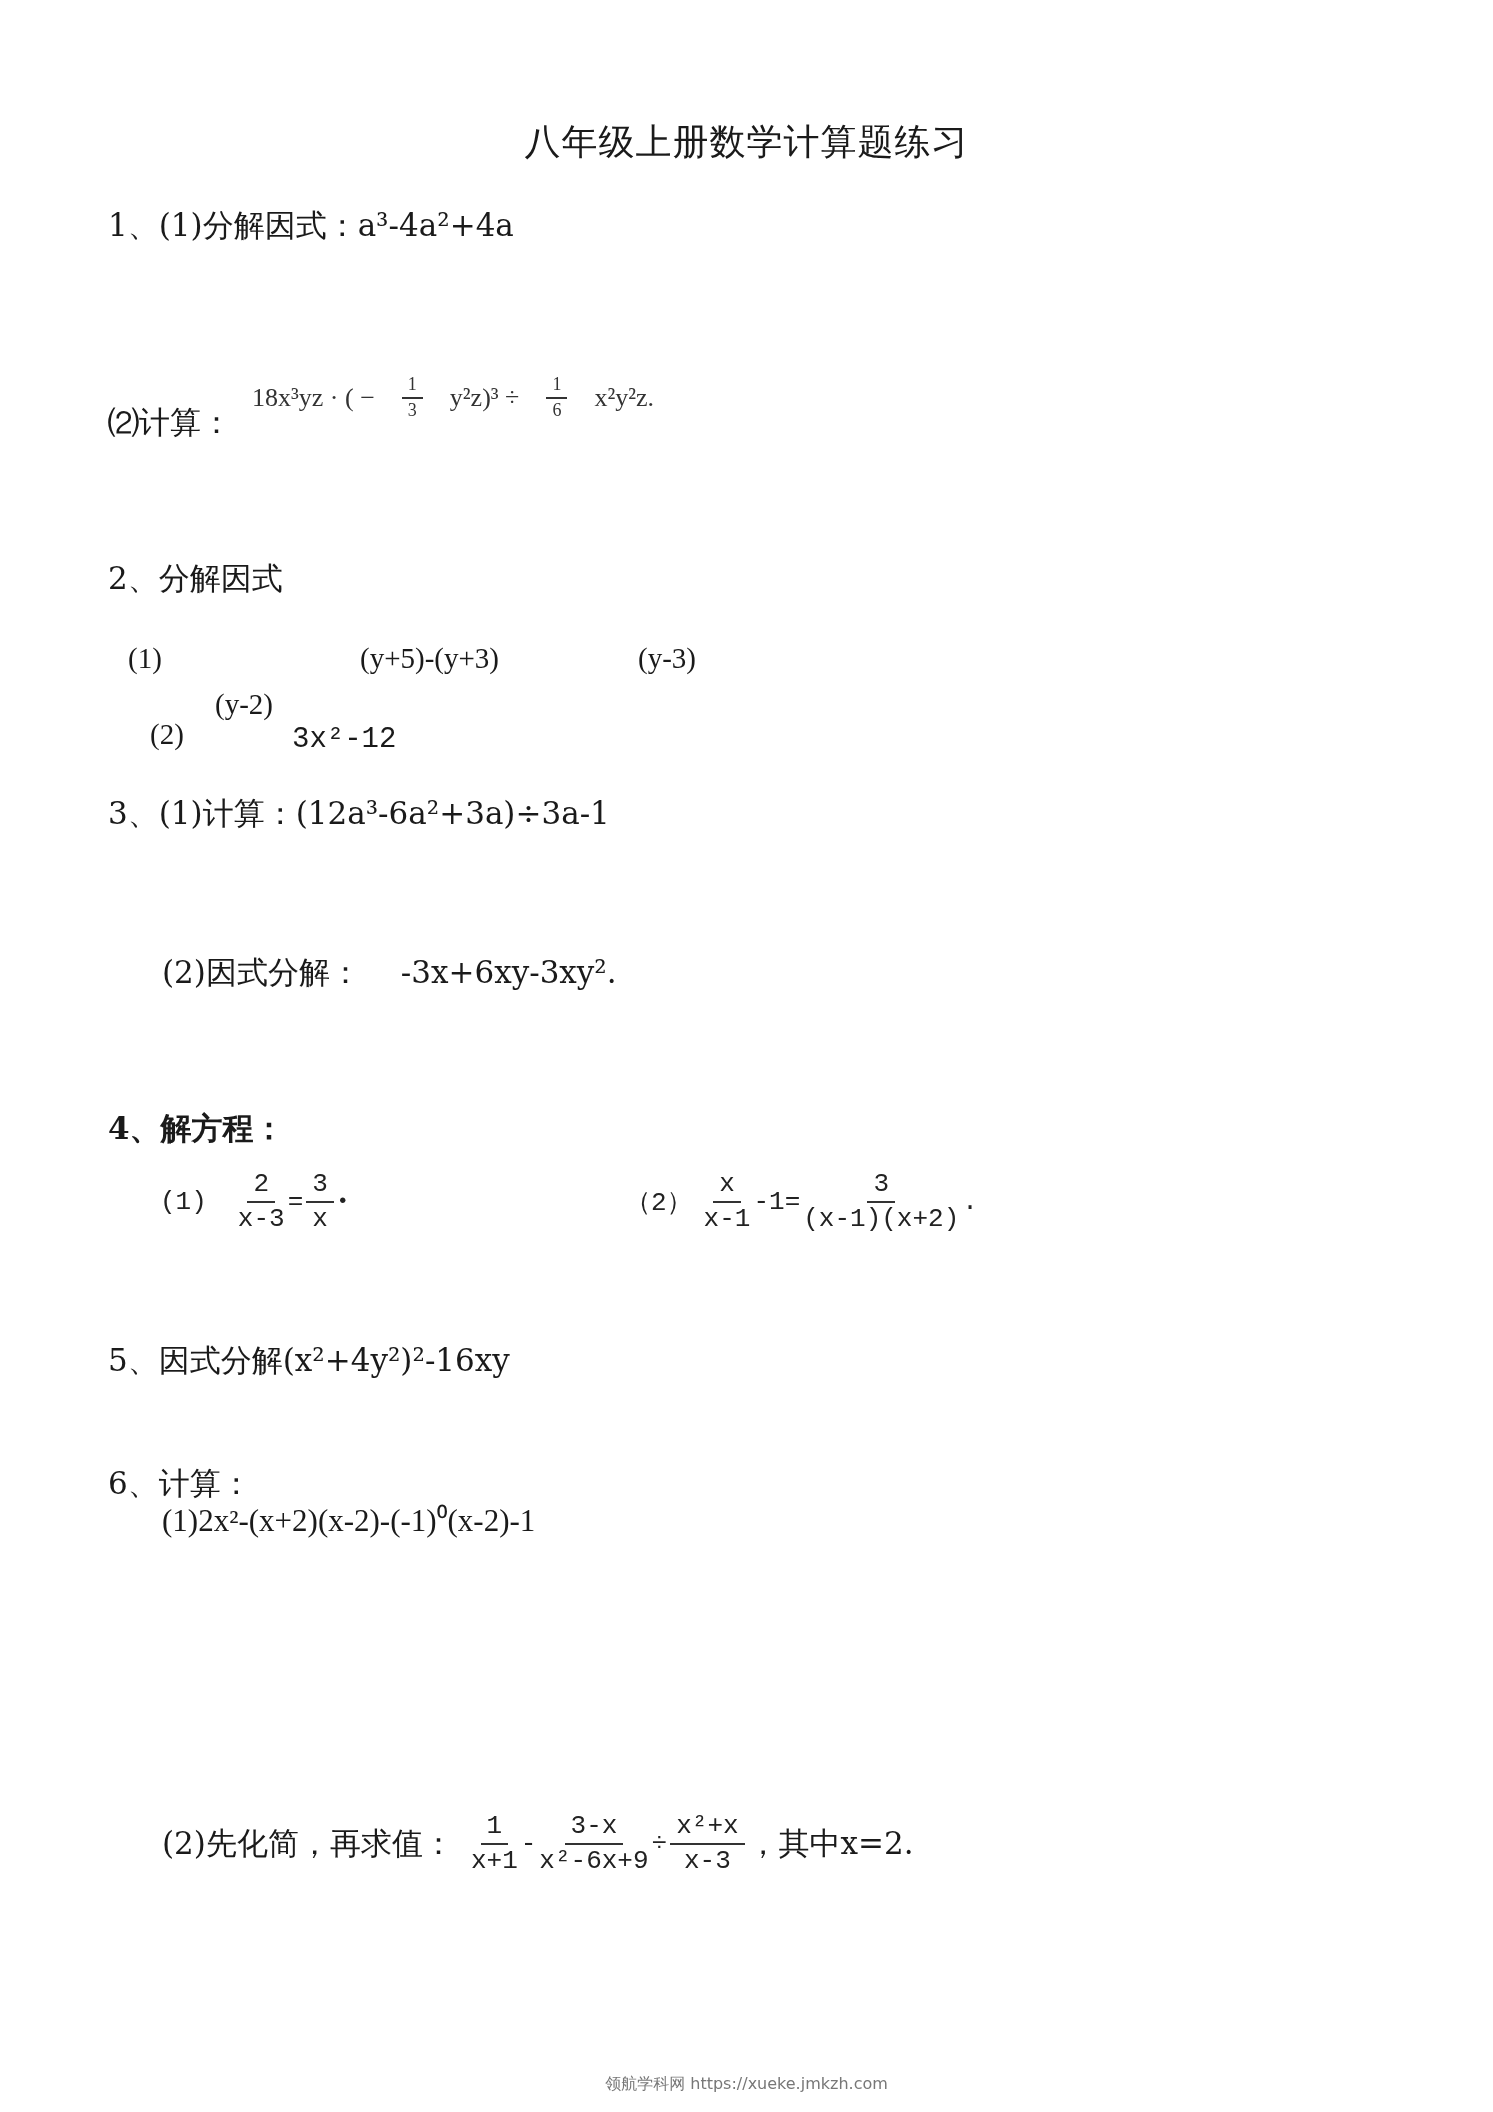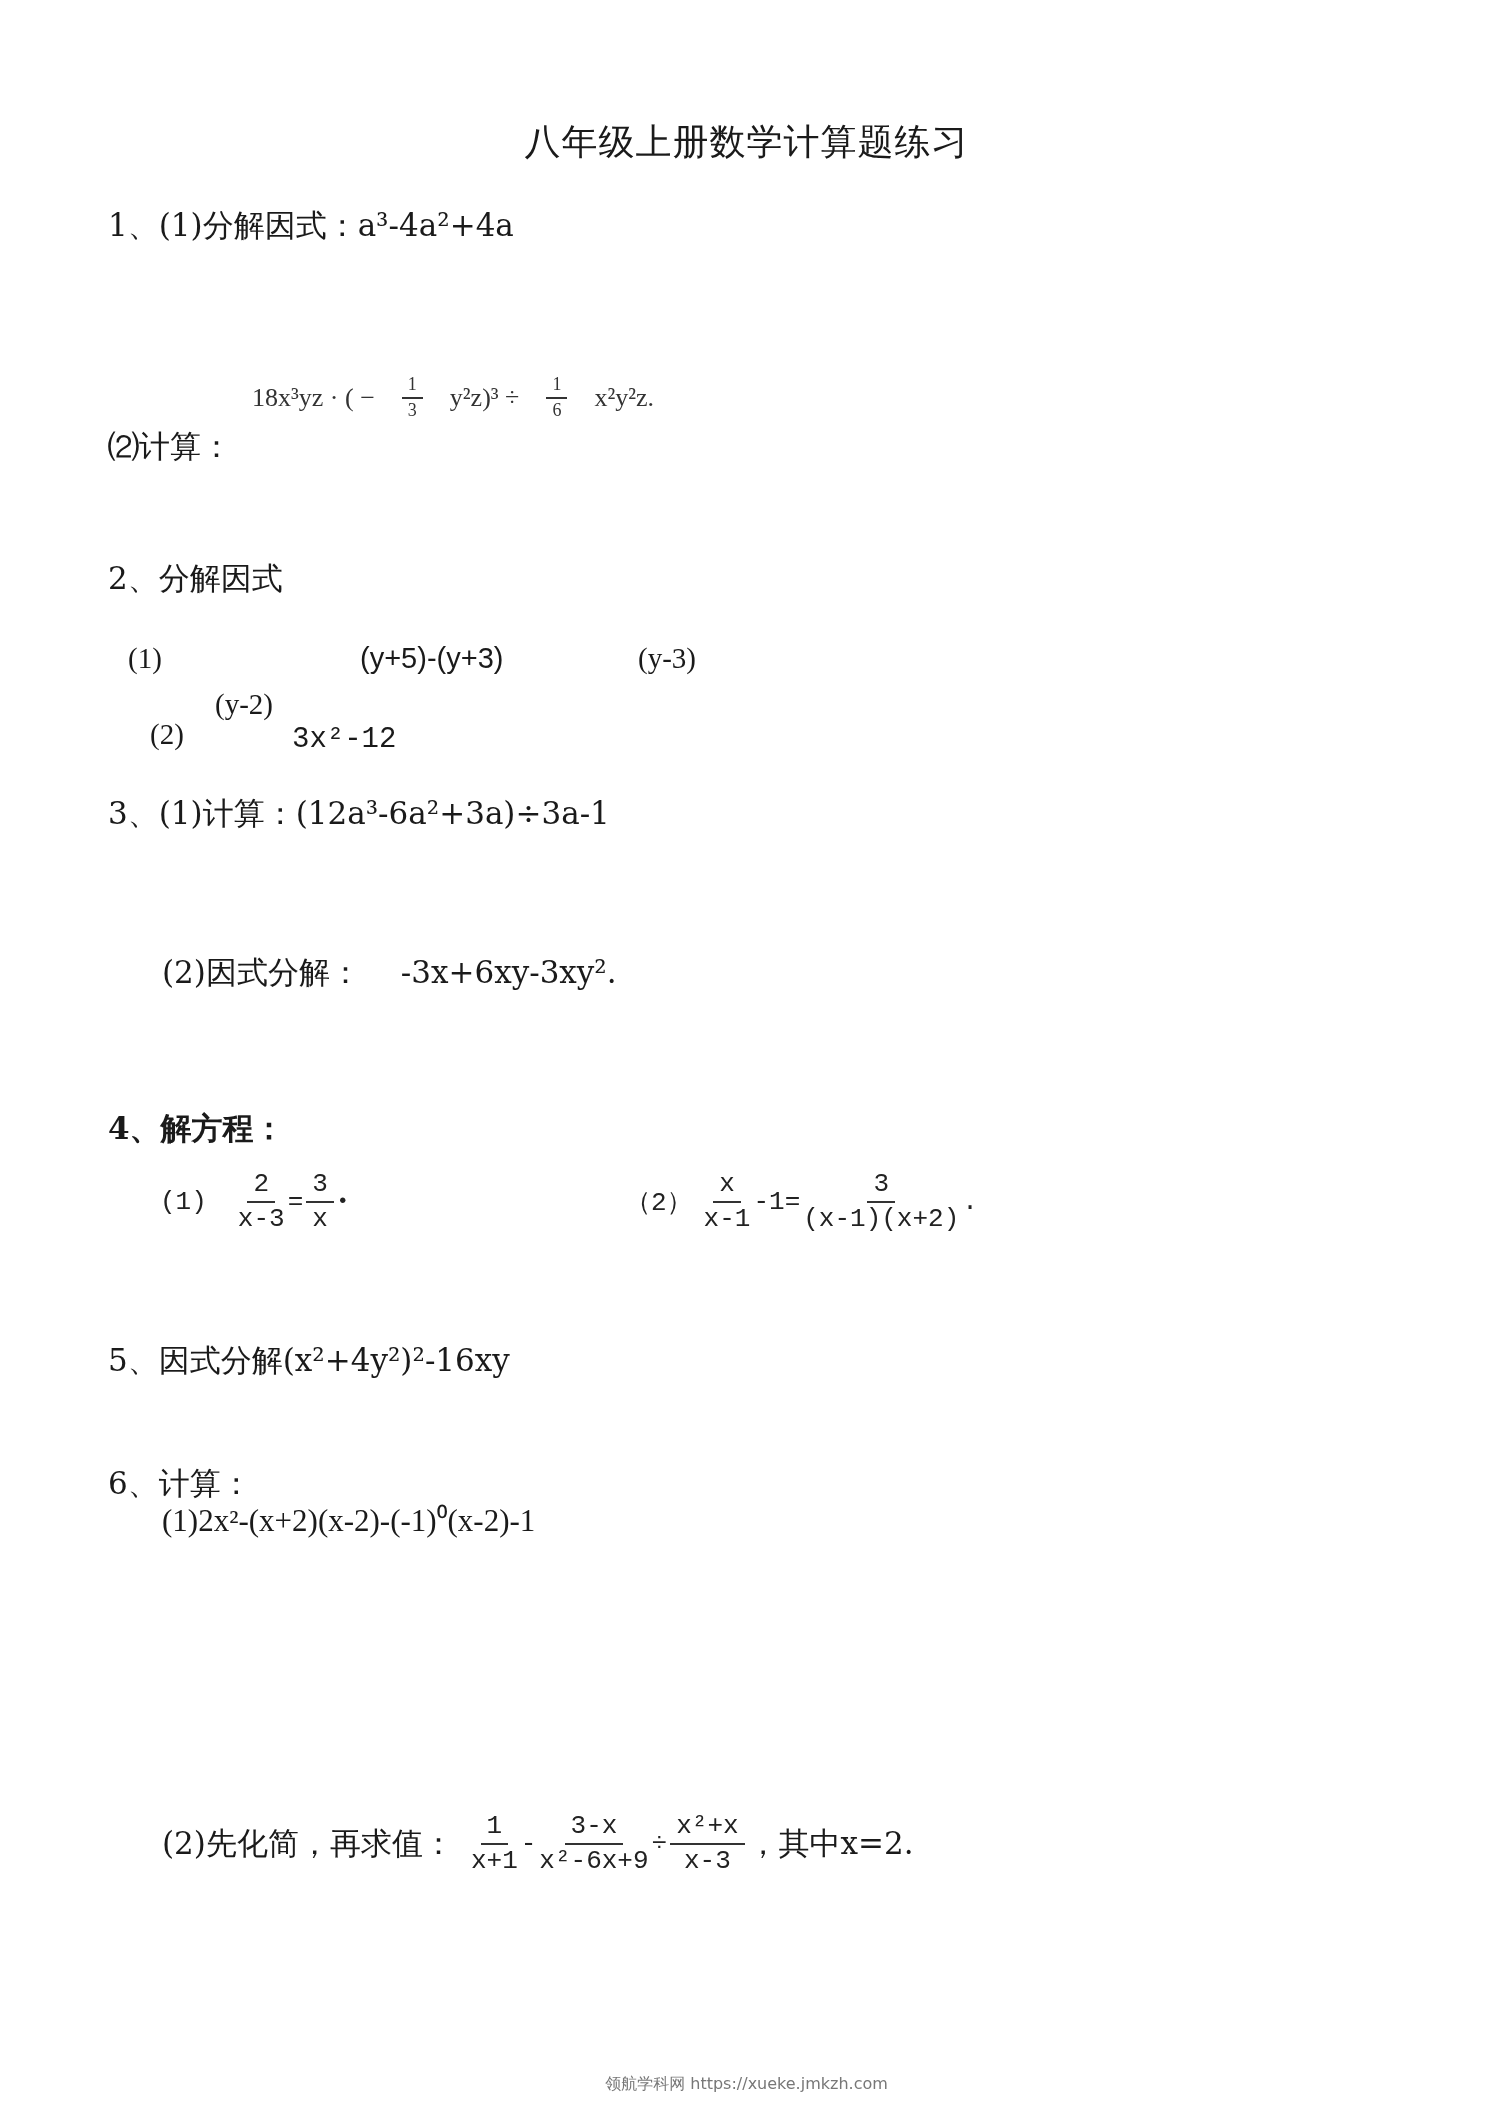--- a/index.html
+++ b/index.html
@@ -17,39 +17,39 @@
 </style>
 </head>
 <body>
 
 <div class="abs title">八年级上册数学计算题练习</div>
 
 <div class="abs q" style="left:108px; top:205px;">
   <span>1、(1)分解因式：</span><span>a³-4a²+4a</span>
 </div>
 
-<div class="abs q" style="left:108px; top:402px;margin-top:24px;">⑵计算：</div>
+<div class="abs q" style="left:108px; top:402px;">⑵计算：</div>
 <div class="abs mathimg" style="left:252px; top:375px; display:flex; align-items:center;gap:24px;">
   <span>18x³yz · ( −</span>
   <span class="frac" style="font-size:18px;">
     <span class="num">1</span>
     <span class="den">3</span>
   </span>
   <span>y²z)³ ÷</span>
   <span class="frac" style="font-size:18px;">
     <span class="num">1</span>
     <span class="den">6</span>
   </span>
   <span>x²y²z.</span>
 </div>
 
 <div class="abs q" style="left:108px; top:558px;">2、分解因式</div>
 <div class="abs" style="left:128px; top:642px; font-size:29px; font-family:'Liberation Serif',serif;">(1)</div>
 <div class="abs" style="left:215px; top:642px; font-size:29px; font-family:'Liberation Serif',serif;margin-top:46px;">(y-2)</div>
-<div class="abs" style="left:360px; top:642px; font-size:29px; font-family:Liberation Sans, sans-serif;">(y+5)-(y+3)</div>
+<div class="abs" style="left:360px; top:642px; font-size:29px; font-family:Liberation Serif, serif;">(y+5)-(y+3)</div>
 <div class="abs" style="left:638px; top:642px; font-size:29px; font-family:'Liberation Serif',serif;">(y-3)</div>
 <div class="abs" style="left:150px; top:718px; font-size:29px; font-family:'Liberation Serif',serif;">(2)</div>
 <div class="abs" style="left:292px; top:723px; font-size:29px; font-family:Liberation Mono, monospace;">3x²-12</div>
 
 <div class="abs q" style="left:108px; top:793px;">3、(1)计算：(12a³-6a²+3a)÷3a-1</div>
 <div class="abs q" style="left:162px; top:952px;">
   <span>(2)因式分解：</span>
   <span style="margin-left:30px;">-3x+6xy-3xy².</span>
 </div>
 

